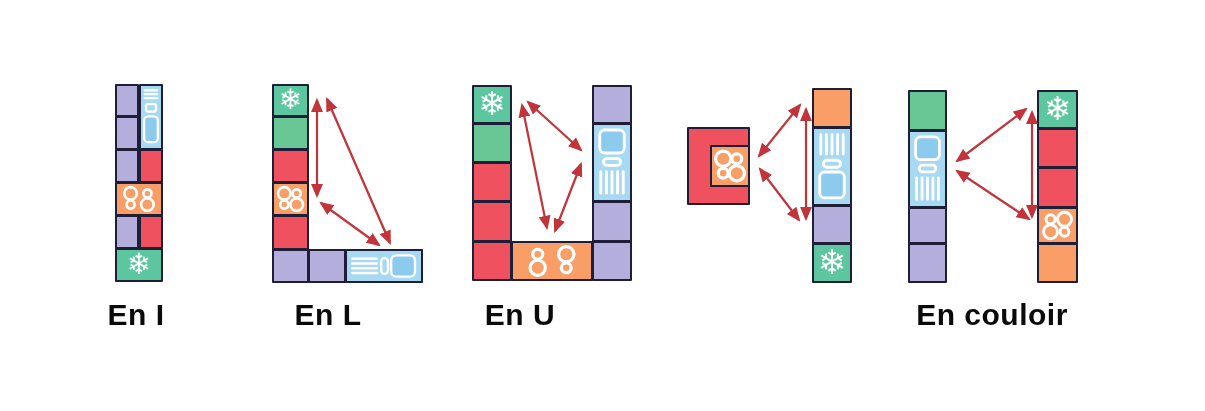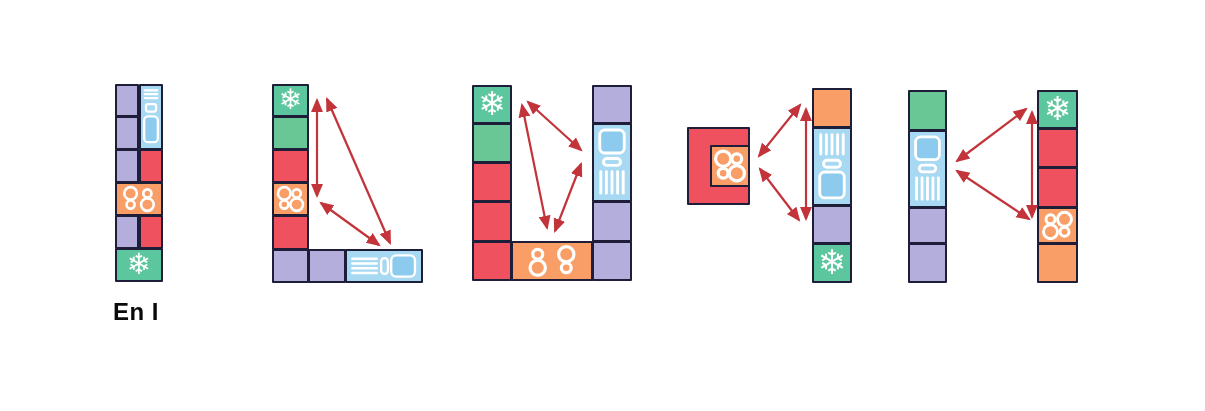--- a/index.html
+++ b/index.html
@@ -8,21 +8,21 @@
   .tile{
     position:absolute;box-sizing:border-box;
     border:2px solid var(--tile-border,#1e1e38);
     display:flex;align-items:center;justify-content:center;
     border-radius:1px;
   }
   .tile svg{display:block;}
   .snow{color:#fff;line-height:1;display:block;transform:translateY(-1px);}
   .layout-label{
     position:absolute;top:298px;transform:translateX(-50%);
-    font-weight:bold;font-size:24px;color:#0a0a0a;letter-spacing:0.5px;
+    font-weight:bold;font-size:30px;color:#0a0a0a;letter-spacing:0.5px;
     white-space:nowrap;
   }
   #arrows{position:absolute;left:0;top:0;pointer-events:none;}
 </style>
 </head>
 <body>
 
 <div id="stage">
   <div id="tiles">
       <div class="tile" style="left: 115px; top: 84px; width: 24px; height: 33px; background: rgb(180, 174, 221);"></div>
@@ -175,13 +175,16 @@
         <line x1="581" y1="164" x2="555" y2="231" stroke="#c2333a" stroke-width="2.2" marker-start="url(#ah)" marker-end="url(#ah)"></line>
         <line x1="759" y1="156" x2="800" y2="105" stroke="#c2333a" stroke-width="2.2" marker-start="url(#ah)" marker-end="url(#ah)"></line>
         <line x1="760" y1="169" x2="799" y2="220" stroke="#c2333a" stroke-width="2.2" marker-start="url(#ah)" marker-end="url(#ah)"></line>
         <line x1="806" y1="109" x2="806" y2="219" stroke="#c2333a" stroke-width="2.2" marker-start="url(#ah)" marker-end="url(#ah)"></line>
         <line x1="957" y1="161" x2="1026" y2="109" stroke="#c2333a" stroke-width="2.2" marker-start="url(#ah)" marker-end="url(#ah)"></line>
         <line x1="957" y1="171" x2="1029" y2="219" stroke="#c2333a" stroke-width="2.2" marker-start="url(#ah)" marker-end="url(#ah)"></line>
         <line x1="1032" y1="112" x2="1032" y2="217" stroke="#c2333a" stroke-width="2.2" marker-start="url(#ah)" marker-end="url(#ah)"></line>
       </g>
   </svg>
   <div class="layout-label" style="left: 136px; color: rgb(10, 10, 10);">En I</div>
+  <div class="layout-label" style="left: 328px; color: rgb(10, 10, 10);">En L</div>
+  <div class="layout-label" style="left: 520px; color: rgb(10, 10, 10);">En U</div>
+  <div class="layout-label" style="left: 992px; color: rgb(10, 10, 10);">En couloir</div>
 </div>
 
 </body></html>

